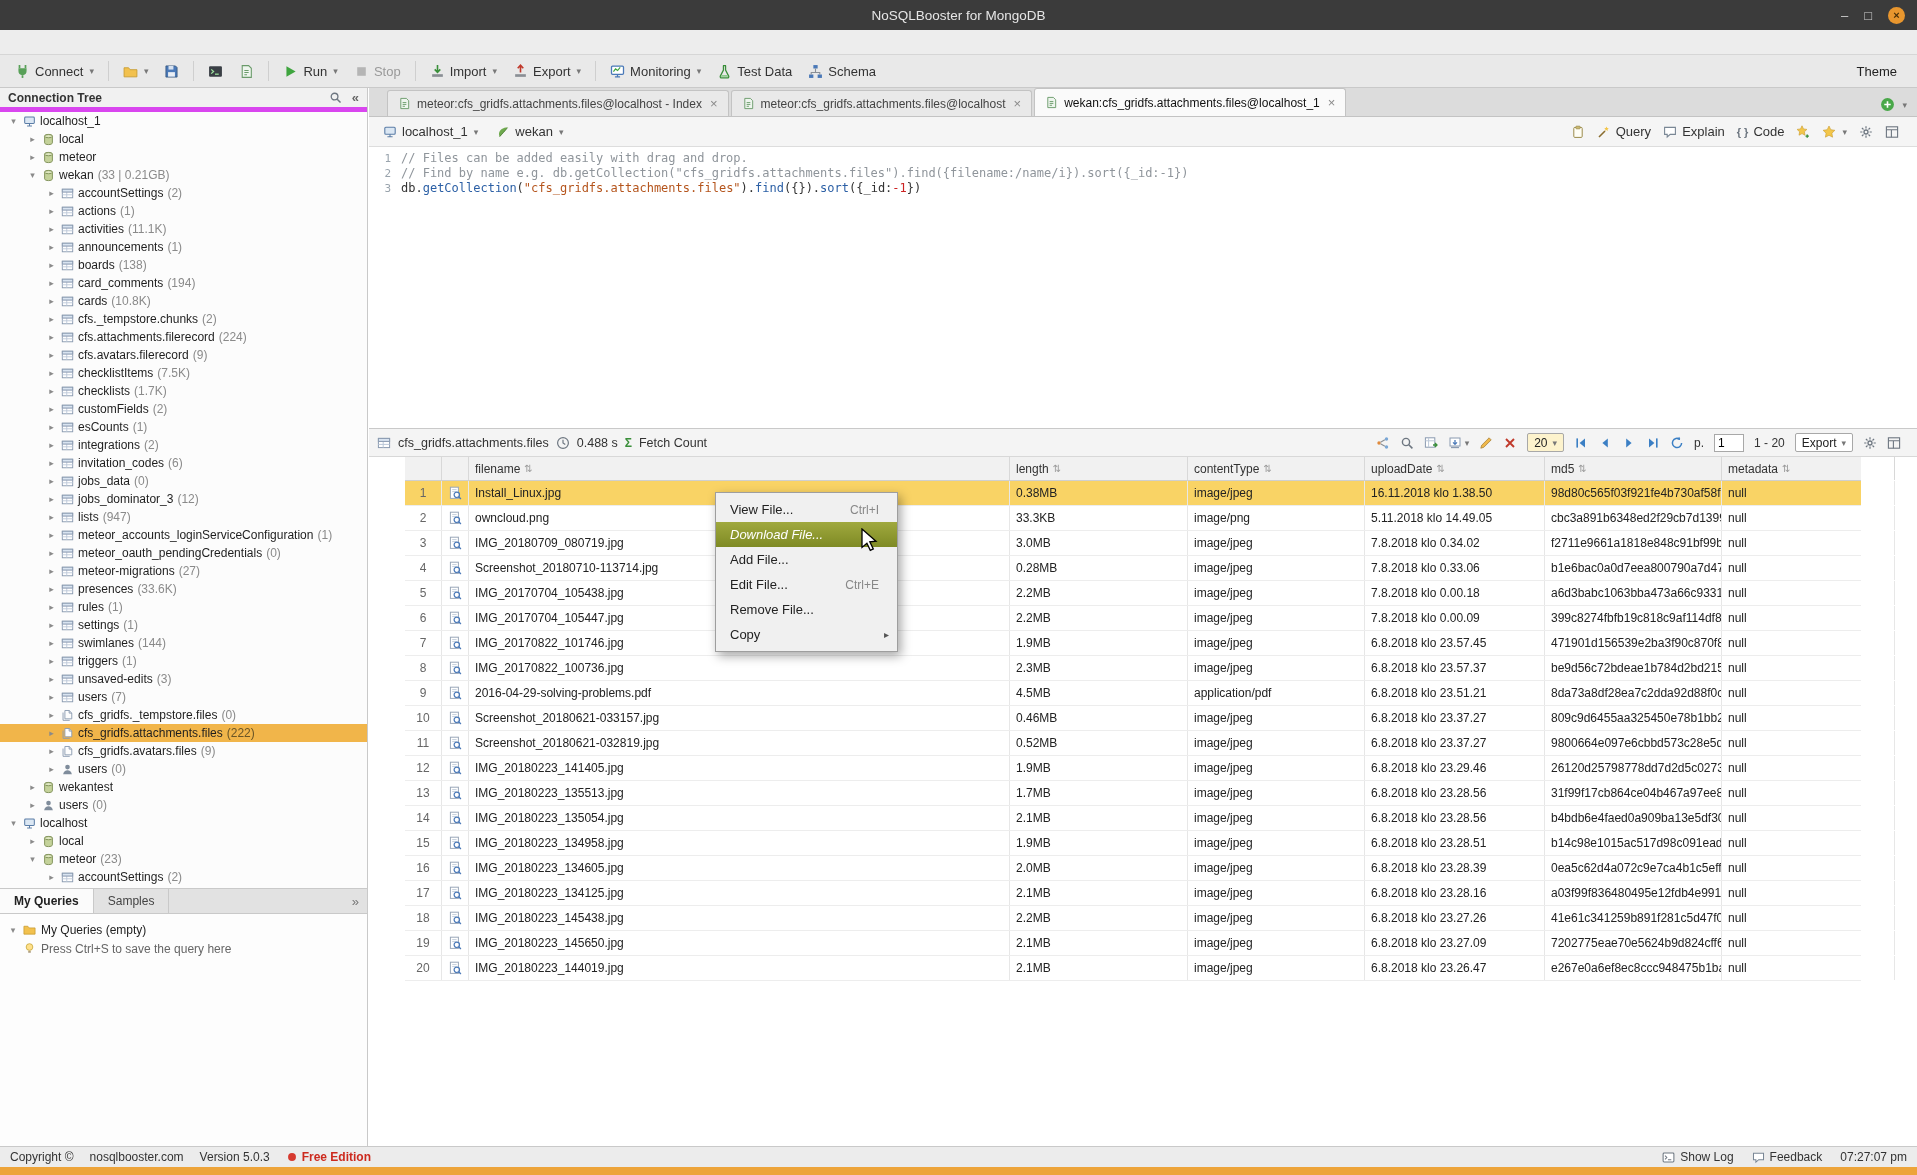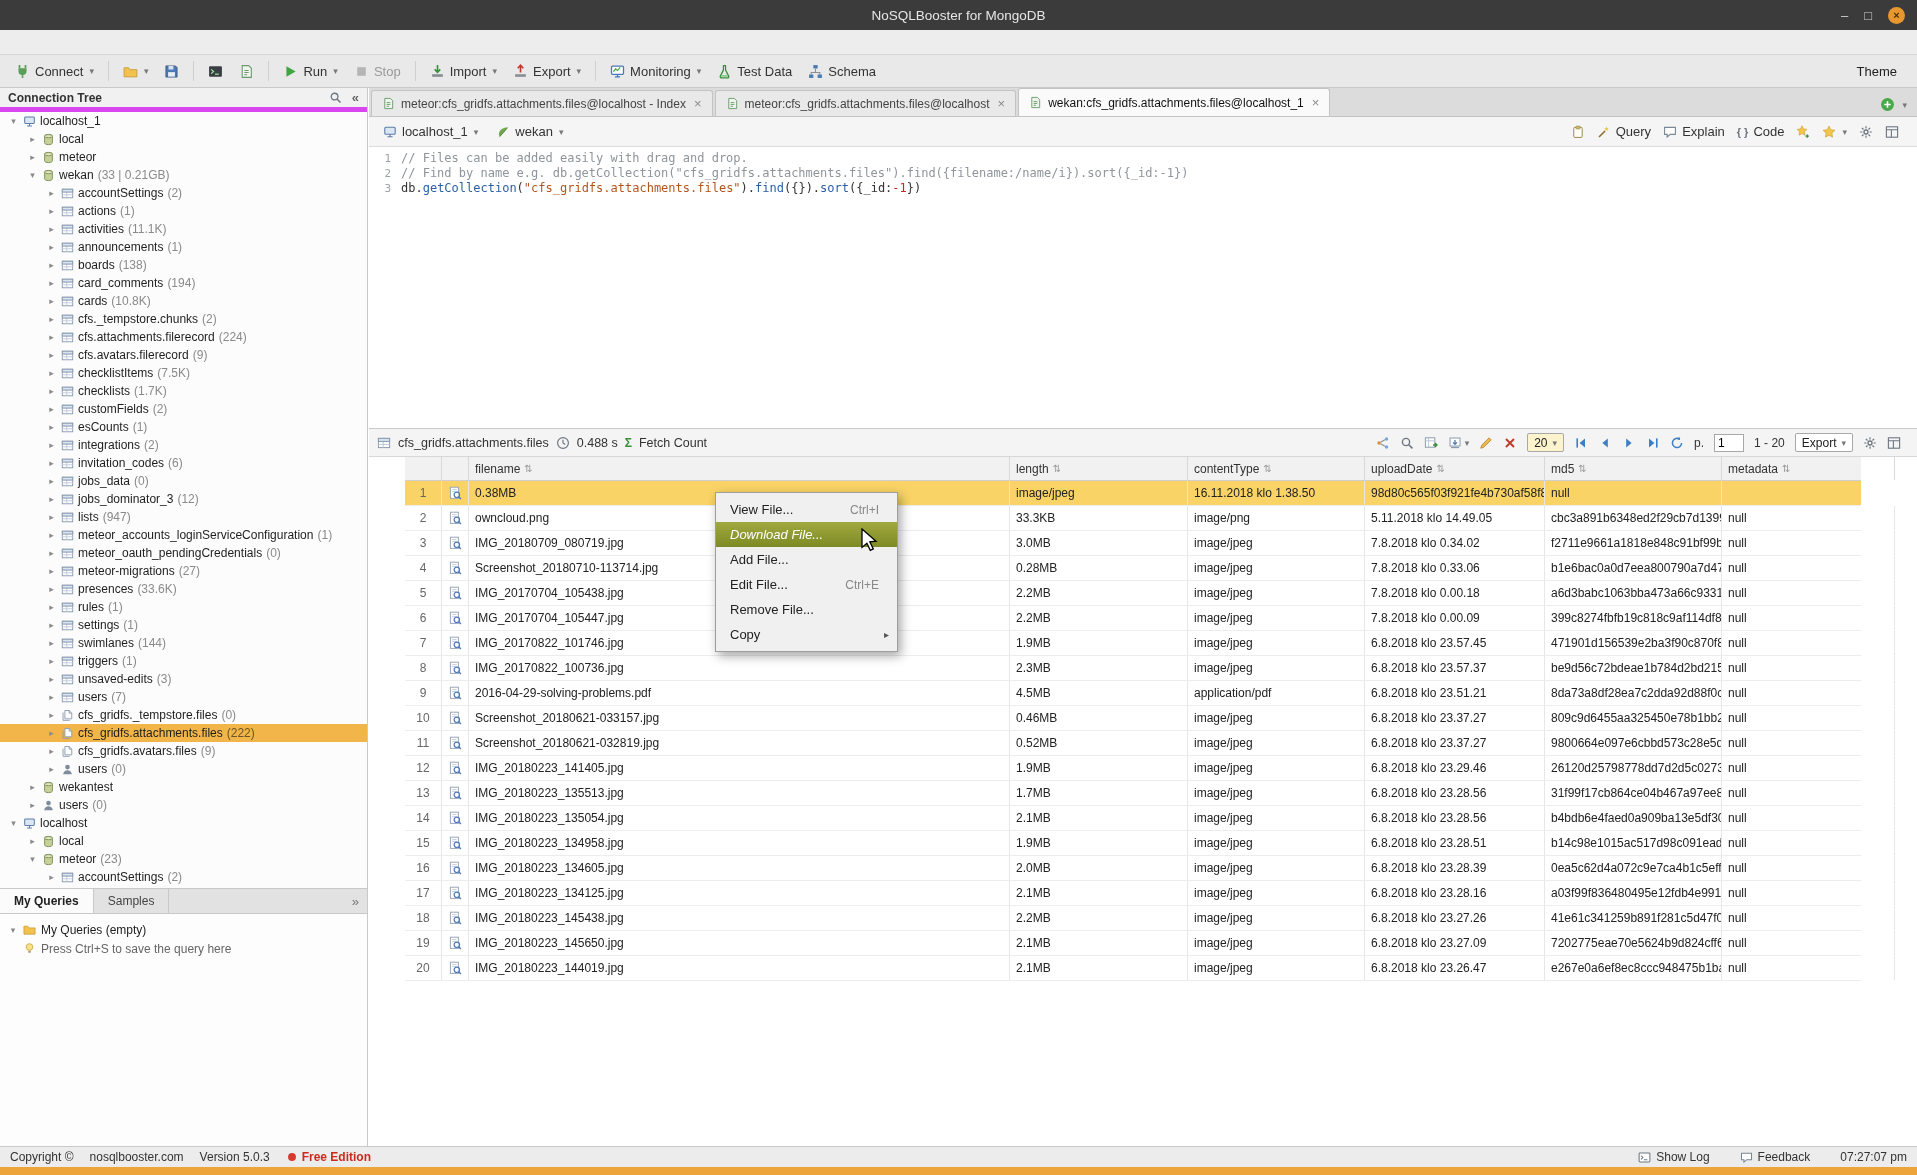--- a/index.html
+++ b/index.html
@@ -64,21 +64,21 @@
   .q-row { display:flex; align-items:center; gap:5px; height:19px; }
   .q-row .icn svg { width:13px; height:13px; }
   .q-exp { color:#8a8a8a; font-size:9px; width:10px; text-align:center; }
   .q-hint { color:#666; }
   .q-indent { width:10px; flex:none; }
 
   
   .main { position:absolute; left:369px; right:0; top:88px; bottom:29px; background:#fff; }
 
   .doc-tabs { position:absolute; left:0; right:0; top:0; height:29px; background:#dcdcdc;
-    border-bottom:1px solid #c3c3c3; display:flex; align-items:flex-end; padding-left:2px; }
+    border-bottom:1px solid #c3c3c3; display:flex; align-items:flex-end; padding-left:18px; }
   .doc-tab { height:26px; display:flex; align-items:center; gap:6px; padding:0 10px; background:#e9e9e9;
     border:1px solid #c3c3c3; border-bottom:none; margin-right:2px; font-size:12px; color:#444; border-radius:3px 3px 0 0; }
   .doc-tab.active { background:#fafafa; color:#111; height:28px; }
   .doc-tab .icn svg { width:13px; height:13px; }
   .tab-close { color:#8a8a8a; font-size:13px; margin-left:2px; }
   .doc-tabs-right { margin-left:auto; display:flex; align-items:center; gap:6px; padding:0 10px 4px 10px; }
   .doc-tabs-right .icn svg { width:15px; height:15px; }
 
   .editor-toolbar { position:absolute; left:0; right:0; top:29px; height:30px; background:#f5f5f5;
     border-bottom:1px solid #dddddd; display:flex; align-items:center; padding:0 8px; gap:6px; font-size:13px; }
@@ -135,21 +135,21 @@
   .ctx-sub { width:10px; text-align:right; color:#555; font-size:10px; }
   .ctx-item.hl { background:linear-gradient(#a0a93e,#7e8a24); color:#fff;font-style:italic; }
   .ctx-item.hl .ctx-shortcut { color:#eee; }
 
   
   .statusbar { position:absolute; left:0; bottom:8px; width:100%; height:21px; background:#ececec;
     border-top:1px solid #c9c9c9; display:flex; align-items:center; padding:0 10px; font-size:12px; color:#333; }
   .sb-left { display:flex; gap:16px; align-items:center; }
   .free { color:#cc2a1e; font-weight:bold; display:flex; align-items:center; gap:4px; }
   .free .icn svg { width:12px; height:12px; }
-  .sb-right { margin-left:auto; display:flex; gap:30px; align-items:center; }
+  .sb-right { margin-left:auto; display:flex; gap:18px; align-items:center; }
   .sb-item { display:flex; align-items:center; gap:5px; }
   .sb-item .icn svg { width:13px; height:13px; }
 
   .bottom-strip { position:absolute; left:0; bottom:0; width:100%; height:8px; background:#eda43a; }
 
   .cursor { position:absolute; left:860px; top:528px; z-index:100; }
 </style>
 </head>
 <body>
 
@@ -1142,20 +1142,21 @@
             <div class="cell ic">
               <span class="icn">
                 <svg viewBox="0 0 14 14">
                   <rect x="2.4" y="1.2" width="8" height="11.2" fill="#fff" stroke="#9aa7b8" stroke-width="1"></rect>
                   <path d="M4.2 3.6h4.4M4.2 5.6h4.4" stroke="#c5cfdc" stroke-width="1"></path>
                   <circle cx="8.8" cy="8.8" r="2.7" fill="rgba(255,255,255,.7)" stroke="#4a79b8" stroke-width="1.2"></circle>
                   <path d="M10.7 10.7l2.2 2.2" stroke="#4a79b8" stroke-width="1.4"></path>
                 </svg>
               </span>
             </div>
+            <div class="cell">Install_Linux.jpg</div>
             <div class="cell">0.38MB</div>
             <div class="cell">image/jpeg</div>
             <div class="cell">16.11.2018 klo 1.38.50</div>
             <div class="cell">98d80c565f03f921fe4b730af58f8</div>
             <div class="cell">null</div>
           </div>
           <div class="grid-row">
             <div class="cell num">2</div>
             <div class="cell ic">
               <span class="icn">

